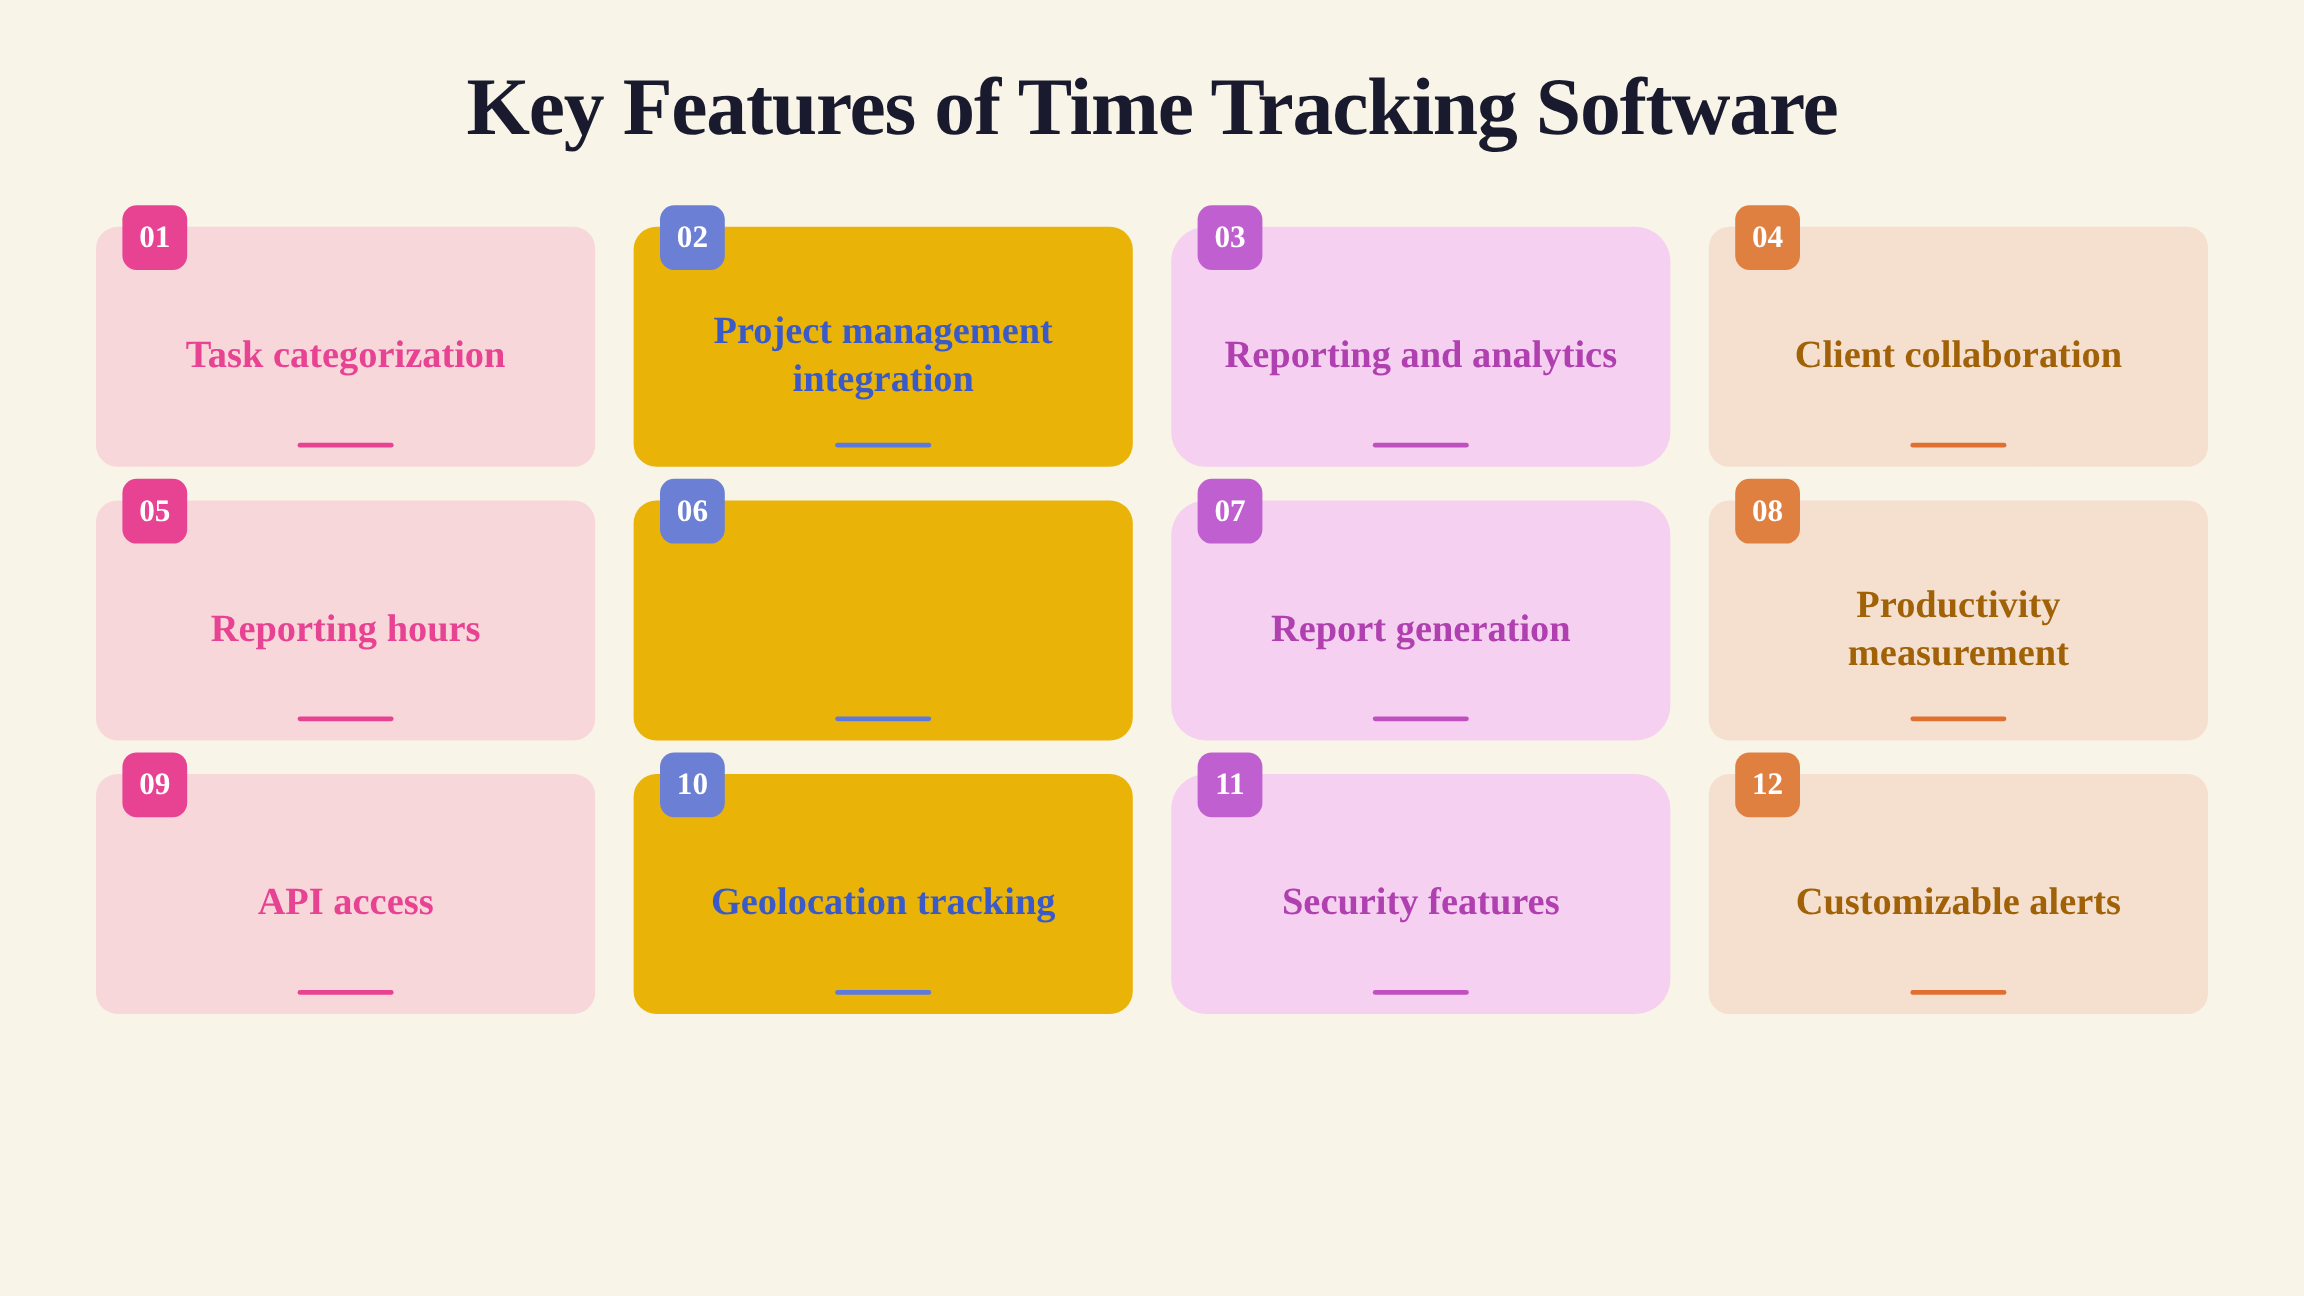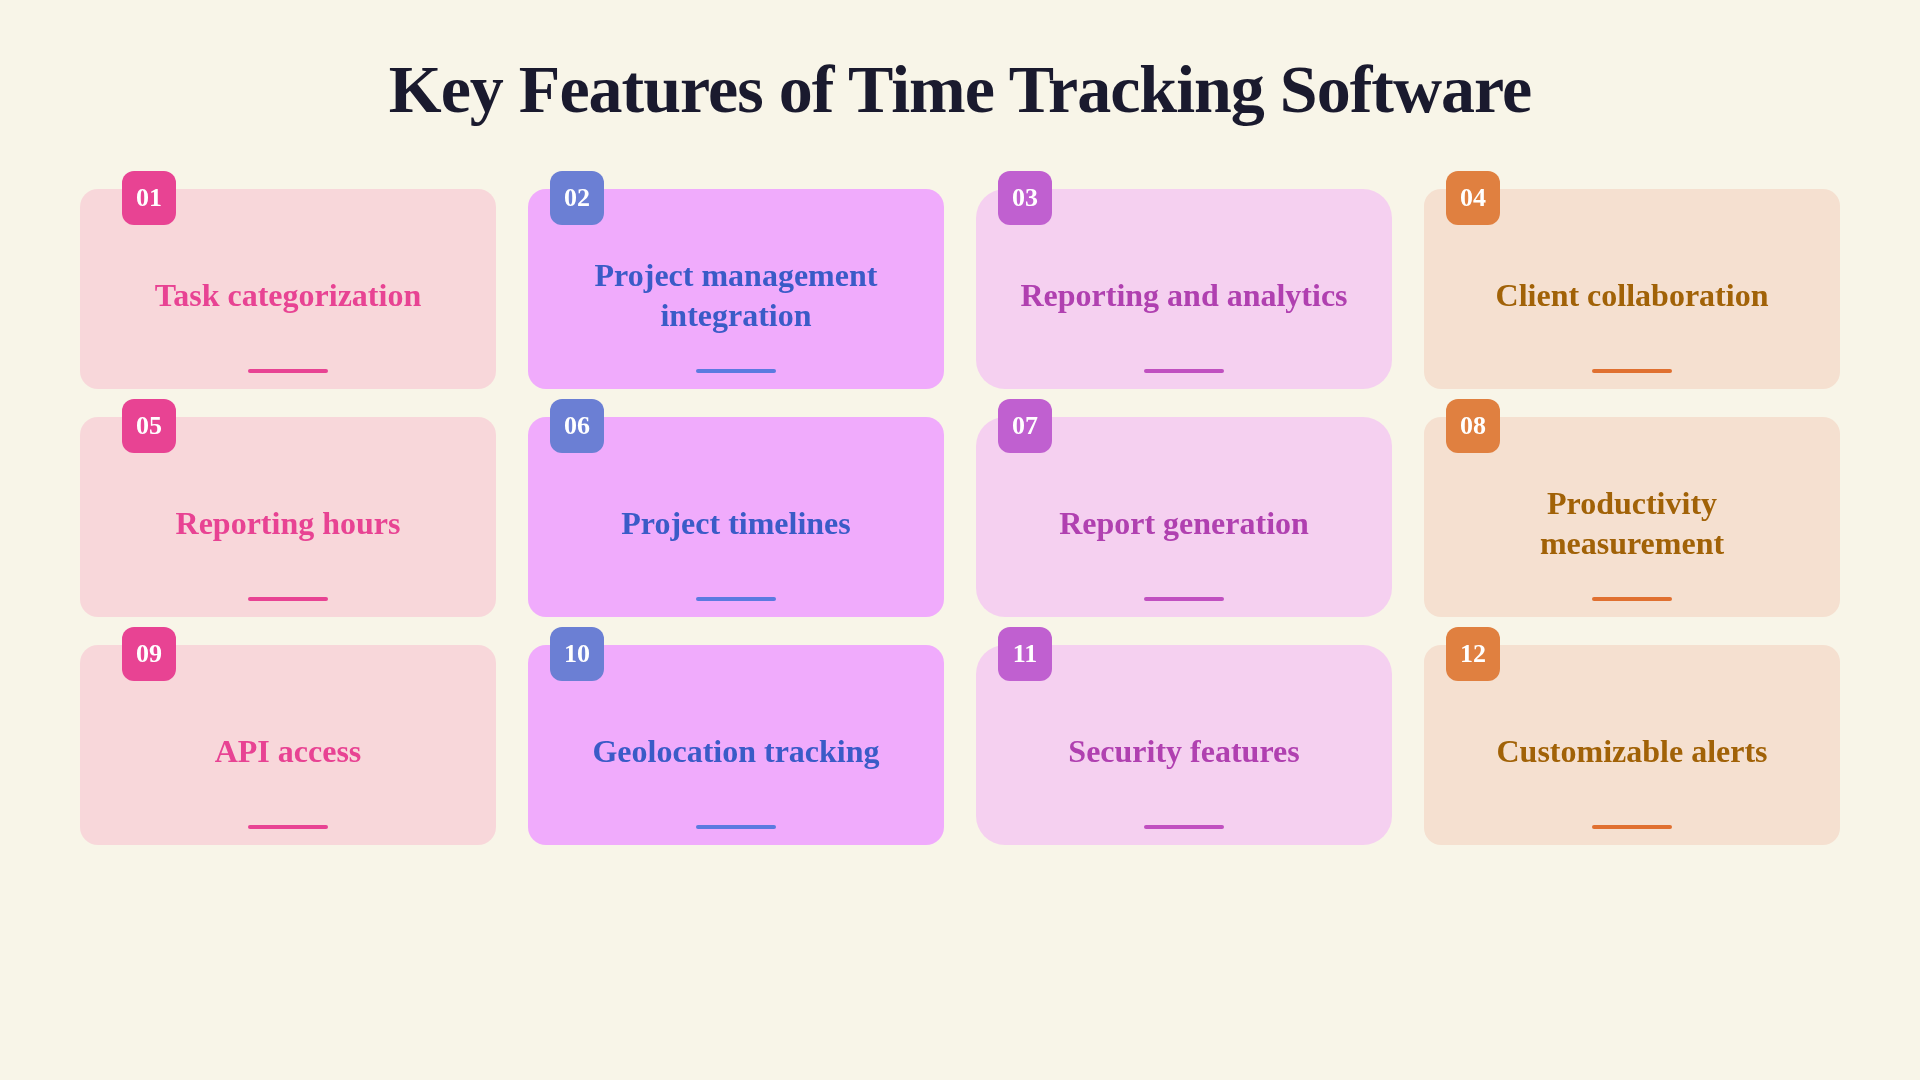--- a/index.html
+++ b/index.html
@@ -59,26 +59,26 @@
       background-color: #f8d7da;
     }
     .card-pink::after {
       background-color: #e84393;
     }
     .card-pink .card-label {
       color: #e84393;
     }
     .card-pink .badge {
       background-color: #e84393;
-      margin-left: 20px;
     }
 
     
     .card-blue {
-      background-color: #f0abfc;
+      background-color: #eab308;
+      border-radius: 19px;
     }
     .card-blue::after {
       background-color: #5b7ae0;
     }
     .card-blue .card-label {
       color: #3a5bc7;
     }
     .card-blue .badge {
       background-color: #6b7fd4;
     }
@@ -160,21 +160,20 @@
     <div class="card card-orange">
       <div class="badge">04</div>
       <div class="card-label">Client collaboration</div>
     </div>
     <div class="card card-pink">
       <div class="badge">05</div>
       <div class="card-label">Reporting hours</div>
     </div>
     <div class="card card-blue">
       <div class="badge">06</div>
-      <div class="card-label">Project timelines</div>
     </div>
     <div class="card card-purple">
       <div class="badge">07</div>
       <div class="card-label">Report generation</div>
     </div>
     <div class="card card-orange">
       <div class="badge">08</div>
       <div class="card-label">Productivity measurement</div>
     </div>
     <div class="card card-pink">

